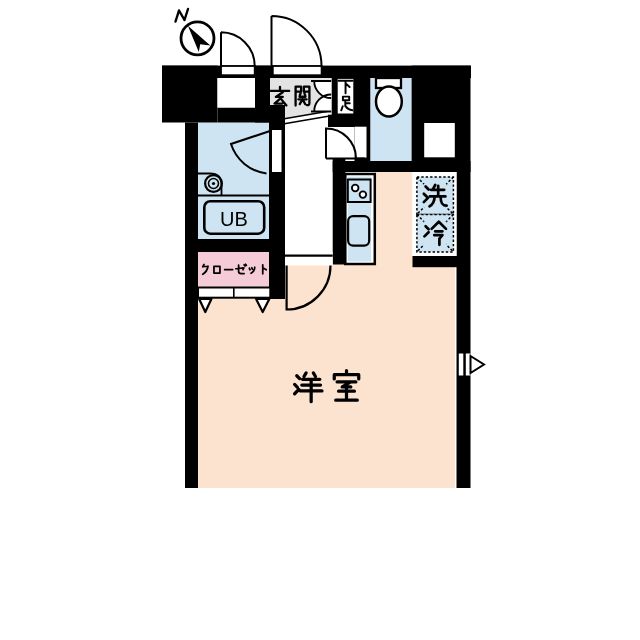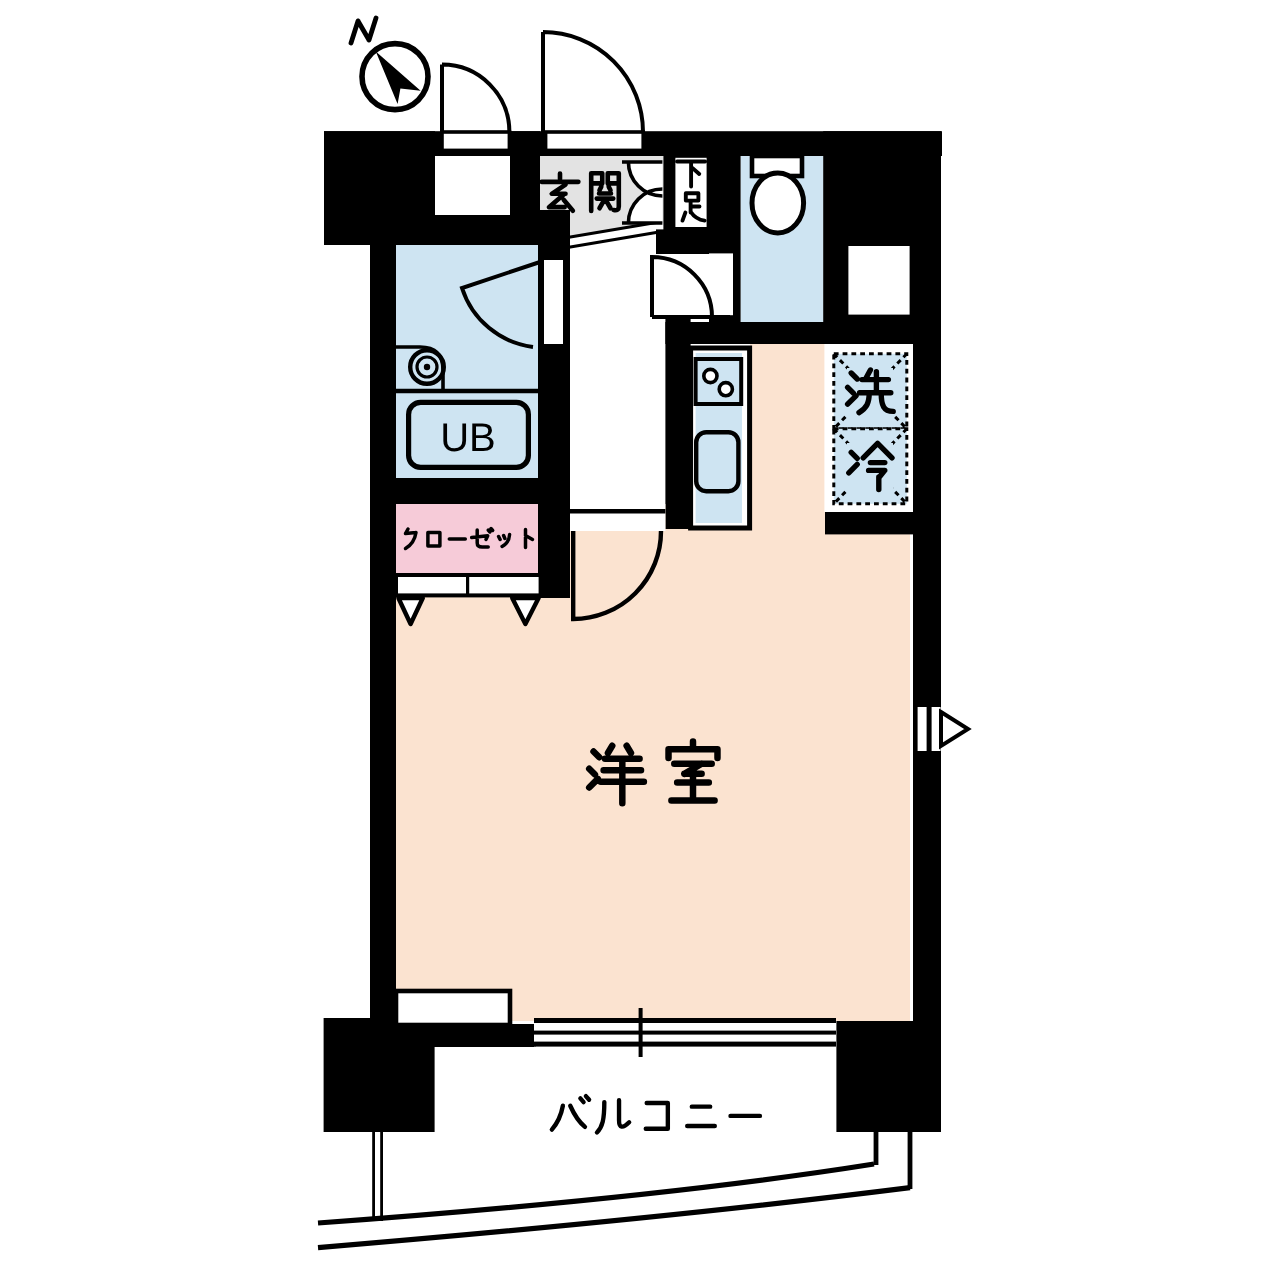--- a/index.html
+++ b/index.html
@@ -1,16 +1,16 @@
 <!DOCTYPE html>
 <html><head>
 <meta charset="utf-8">
 <style>
 html,body{margin:0;padding:0;background:#fff;}
-#plan{width:640px;height:640px;position:relative;font-family:"Liberation Sans",sans-serif;}
+#plan{width:640px;height:488px;position:relative;font-family:"Liberation Sans",sans-serif;}
 svg{display:block;}
 </style>
 </head>
 <body>
 <div id="plan">
 <svg width="640" height="640" viewBox="0 0 640 640" xmlns="http://www.w3.org/2000/svg">
 <defs>
 <g id="g-gen" fill="none" stroke-linecap="round" stroke-linejoin="round">
 <path d="M50 3 L50 15 M10 21 H90 M62 27 L32 47 L62 47 M60 47 L26 76 L60 76 M58 60 L78 84"></path>
 </g>

